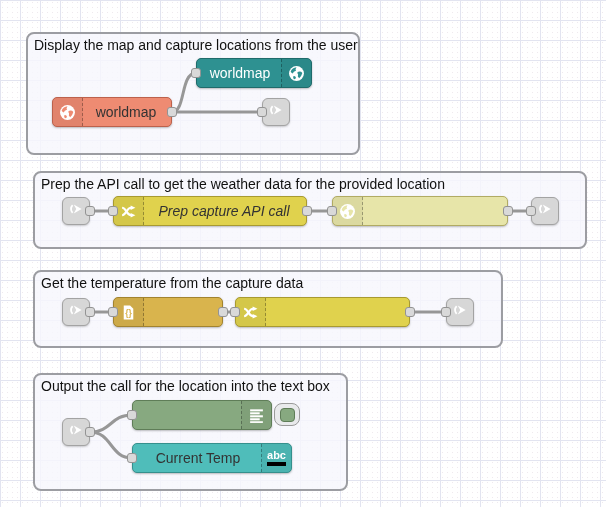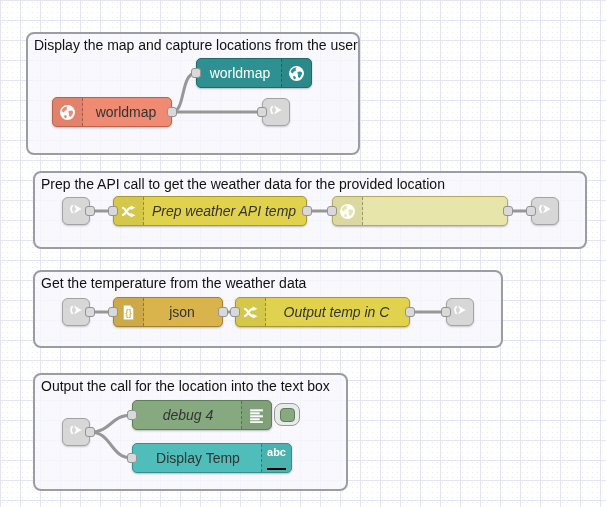--- a/index.html
+++ b/index.html
@@ -47,21 +47,21 @@
     background:#d7d7d7;border:1px solid #a3a3a3;box-sizing:border-box;
     display:flex;align-items:center;justify-content:center;z-index:3;
     box-shadow:0 1px 2px rgba(0,0,0,0.2);
   }
   .port{
     position:absolute;width:10px;height:10px;background:#d9d9d9;
     border:1px solid #939393;border-radius:3px;box-sizing:border-box;z-index:4;
   }
   .abc-glyph{
     font-size:11px;font-weight:bold;color:#fff;
-    border-bottom:2px solid #000000;padding-bottom:10px;line-height:1;
+    border-bottom:4px solid #000000;padding-bottom:1px;line-height:1;
   }
   .toggle-outer{
     position:absolute;width:26px;height:23px;border-radius:8px;
     background:#e9eaec;border:1px solid #9a9a9a;box-sizing:border-box;
     z-index:3;display:flex;align-items:center;justify-content:center;
   }
   .toggle-inner{
     width:15px;height:14px;border-radius:4px;background:#87a980;
     border:1px solid #5f7d58;box-sizing:border-box;
   }
@@ -71,21 +71,21 @@
 
 <div id="canvas">
 
   <div class="group" style="left:26px;top:32px;width:334px;height:123px;">
     <div class="group-title">Display the map and capture locations from the user</div>
   </div>
   <div class="group" style="left:33px;top:171px;width:554px;height:78px;">
     <div class="group-title">Prep the API call to get the weather data for the provided location</div>
   </div>
   <div class="group" style="left:33px;top:270px;width:470px;height:78px;">
-    <div class="group-title">Get the temperature from the weather data</div>
+    <div class="group-title">Get the temperature from the capture data</div>
   </div>
   <div class="group" style="left:33px;top:373px;width:315px;height:118px;">
     <div class="group-title">Output the call for the location into the text box</div>
   </div>
 
   <svg id="wires" width="606" height="507">
     <path d="M172 112 C186 112 180 73 196 73"></path>
     <path d="M172 112 L262 112"></path>
     <path d="M90 211 L113 211"></path>
     <path d="M307 211 L332 211"></path>
@@ -157,21 +157,21 @@
   </div>
   <div class="node" style="left:113px;top:196px;width:194px;background:#e0d24d;border-color:#a89a31;">
     <span class="iconbox left">
       <svg viewBox="0 0 16 16" width="17" height="17">
           <path d="M2 4.5 C6 4.5 6 11.5 10.5 11.5" stroke="#fff" stroke-width="2" fill="none"></path>
           <path d="M2 11.5 C6 11.5 6 4.5 10.5 4.5" stroke="#fff" stroke-width="2" fill="none"></path>
           <path d="M10 2.3 L14.5 4.5 L10 6.7Z" fill="#fff"></path>
           <path d="M10 9.3 L14.5 11.5 L10 13.7Z" fill="#fff"></path>
         </svg>
     </span>
-    <span class="label after-left-icon italic">Prep weather API temp</span>
+    <span class="label after-left-icon italic">Prep capture API call</span>
   </div>
   <div class="node" style="left:332px;top:196px;width:176px;background:#e7e5a9;border-color:#b1ab64;--c:#e7e5a9;">
     <span class="iconbox left">
       <svg viewBox="0 0 16 16" width="17" height="17">
           <circle cx="8" cy="8" r="7" fill="#fff"></circle>
           <path d="M2.5 6 Q4 2.5 8 2 Q6.5 4 7.5 5.5 Q5 6 4.5 8 Q3 7.5 2.5 6Z" fill="var(--c)"></path>
           <path d="M9 6.5 Q12 5.5 13.5 7.5 Q12.5 11 10.5 12.5 Q8.5 11 9.5 9 Q8.5 7.5 9 6.5Z" fill="var(--c)"></path>
           <path d="M5 10.5 Q7 10 7.5 12 Q7 13.5 5.5 13.5 Q4.5 12 5 10.5Z" fill="var(--c)"></path>
         </svg>
     </span>
@@ -193,65 +193,62 @@
         </svg>
     </span>
   </div>
   <div class="node" style="left:113px;top:297px;width:110px;background:#d9b44d;border-color:#a2832f;--c:#d9b44d;">
     <span class="iconbox left">
       <svg viewBox="0 0 16 16" width="17" height="17">
           <path d="M3.5 1.5 h6 l3 3 v10 h-9 z" fill="#fff"></path>
           <text x="8" y="11.5" font-size="8" font-weight="bold" text-anchor="middle" fill="var(--c)">{}</text>
         </svg>
     </span>
-    <span class="label after-left-icon">json</span>
   </div>
   <div class="node" style="left:235px;top:297px;width:175px;background:#e0d24d;border-color:#a89a31;">
     <span class="iconbox left">
       <svg viewBox="0 0 16 16" width="17" height="17">
           <path d="M2 4.5 C6 4.5 6 11.5 10.5 11.5" stroke="#fff" stroke-width="2" fill="none"></path>
           <path d="M2 11.5 C6 11.5 6 4.5 10.5 4.5" stroke="#fff" stroke-width="2" fill="none"></path>
           <path d="M10 2.3 L14.5 4.5 L10 6.7Z" fill="#fff"></path>
           <path d="M10 9.3 L14.5 11.5 L10 13.7Z" fill="#fff"></path>
         </svg>
     </span>
-    <span class="label after-left-icon italic">Output temp in C</span>
   </div>
   <div class="linknode" style="left:446px;top:298px;">
     <span>
       <svg viewBox="0 0 16 16" width="18" height="18">
           <path d="M5 4.5 A5 5 0 0 0 5 11.5" stroke="#fff" stroke-width="1.6" fill="none"></path>
           <path d="M6 4 L13 8 L6 12 L8.2 8 Z" fill="#fff"></path>
         </svg>
     </span>
   </div>
 
   <div class="linknode" style="left:62px;top:418px;">
     <span>
       <svg viewBox="0 0 16 16" width="18" height="18">
           <path d="M5 4.5 A5 5 0 0 0 5 11.5" stroke="#fff" stroke-width="1.6" fill="none"></path>
           <path d="M6 4 L13 8 L6 12 L8.2 8 Z" fill="#fff"></path>
         </svg>
     </span>
   </div>
   <div class="node" style="left:132px;top:400px;width:140px;background:#87a980;border-color:#5f7d58;">
-    <span class="label before-right-icon italic">debug 4</span>
     <span class="iconbox right">
       <svg viewBox="0 0 16 16" width="17" height="17">
           <rect x="2" y="2.2" width="12" height="1.9" fill="#fff"></rect>
           <rect x="2" y="5" width="9" height="1.9" fill="#fff"></rect>
           <rect x="2" y="7.8" width="12" height="1.9" fill="#fff"></rect>
           <rect x="2" y="10.6" width="9" height="1.9" fill="#fff"></rect>
           <rect x="2" y="13.4" width="12" height="1.6" fill="#fff"></rect>
         </svg>
     </span>
   </div>
   <div class="toggle-outer" style="left:274px;top:403px;">
     <div class="toggle-inner"></div>
   </div>
   <div class="node" style="left:132px;top:443px;width:160px;background:#4fbdba;border-color:#35908d;">
-    <span class="label before-right-icon">Display Temp</span>
+    <span class="label before-right-icon">Current Temp</span>
     <span class="iconbox right">
       <span class="abc-glyph">abc</span>
     </span>
   </div>
 
 </div>
 
 </body></html>

